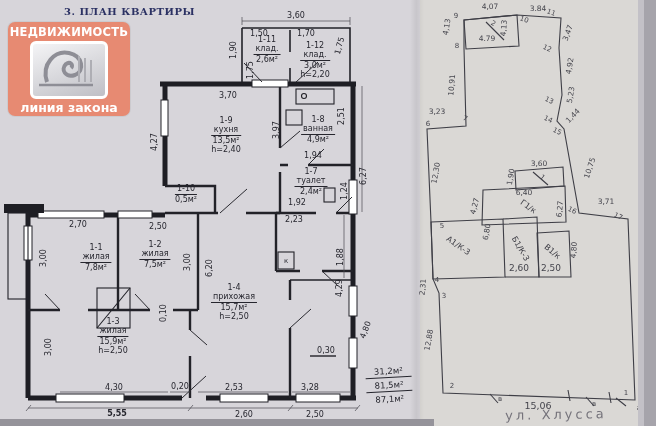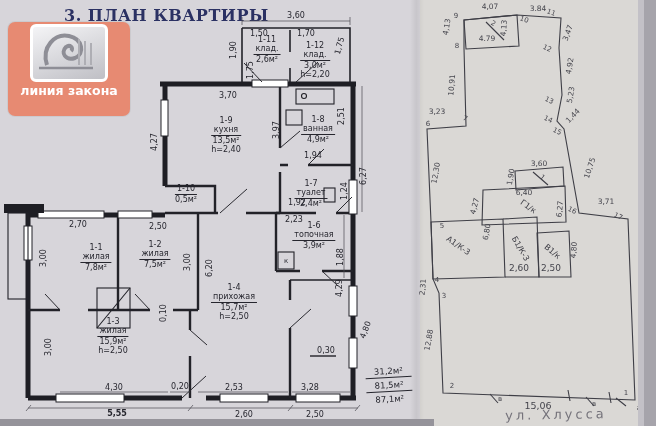--- a/index.html
+++ b/index.html
@@ -5,21 +5,21 @@
   html,body{margin:0;padding:0;background:#888;}
   .page{position:relative;width:656px;height:426px;background:#d7d5da;overflow:hidden;
         font-family:"DejaVu Sans",sans-serif;color:#26262e;}
   .right-page{position:absolute;left:420px;top:0;width:224px;height:426px;background:#dad8d5;}
   .seam{position:absolute;left:410px;top:0;width:14px;height:426px;
         background:linear-gradient(90deg,rgba(0,0,0,0) 0%,rgba(0,0,0,0.07) 45%,rgba(0,0,0,0) 100%);}
   .right-strip{position:absolute;left:644px;top:0;width:12px;height:426px;background:#a6a4ab;}
   .right-strip2{position:absolute;left:638px;top:0;width:6px;height:426px;background:#c3c1c7;}
   .bottom-strip{position:absolute;left:0;top:419px;width:434px;height:7px;background:#95939a;}
   .title{position:absolute;left:64px;top:6px;font-family:"DejaVu Serif",serif;font-weight:bold;
-         font-size:16px;letter-spacing:0.5px;color:#2b3163;}
+         font-size:10px;letter-spacing:0.5px;color:#2b3163;}
   
   .logo{position:absolute;left:8px;top:22px;width:122px;height:94px;background:#e78a72;
         border-radius:7px;box-shadow:0 0 0 1px rgba(0,0,0,0.05);}
   .logo-top{margin-top:3px;text-align:center;color:#fff;font-weight:bold;font-size:11.5px;letter-spacing:0.2px;}
   .logo-img{width:72px;height:52px;margin:2px auto 1px;background:linear-gradient(160deg,#f4f4f6,#bfbfc5);
         border:3px solid #fff;border-radius:6px;}
   .logo-bottom{text-align:center;color:#fff;font-weight:bold;font-size:12.5px;}
   
   .fp,.pl{position:absolute;top:0;}
   .fp{left:0;} .pl{left:420px;}
@@ -47,20 +47,21 @@
 <body>
 
 <div class="page">
 
   <div class="right-page"></div>
   <div class="seam"></div>
 
   <div class="title">3. ПЛАН КВАРТИРЫ</div>
 
   <div class="logo">
+    <div class="logo-top">НЕДВИЖИМОСТЬ</div>
     <div class="logo-img">
       <svg width="66" height="46" viewBox="0 0 66 46">
         <path d="M14,38 C8,20 22,6 36,9 C50,12 52,27 42,31 C33,34 27,26 33,20 C37,17 41,21 38,24" stroke="#8e8e96" stroke-width="4" fill="none"></path>
         <path d="M46,12 V38 M52,14 V38 M58,16 V38" stroke="#aeaeb4" stroke-width="2" fill="none"></path>
         <path d="M6,41 H60" stroke="#8e8e96" stroke-width="2.5" fill="none"></path>
       </svg>
     </div>
     <div class="logo-bottom">линия закона</div>
   </div>
 
@@ -202,33 +203,28 @@
         <span class="num">1-9</span>
         <span class="nm">кухня</span>
         <span class="ar">13,5м²</span>
         <span class="hh">h=2,40</span>
       </div>
       <div class="room" style="left: 318px; top: 116px;">
         <span class="num">1-8</span>
         <span class="nm">ванная</span>
         <span class="ar">4,9м²</span>
       </div>
-      <div class="room" style="left: 311px; top: 168px; margin-top: 12px;">
+      <div class="room" style="left: 311px; top: 168px;">
         <span class="num">1-7</span>
         <span class="nm">туалет</span>
         <span class="ar">2,4м²</span>
       </div>
       <div class="room" style="left: 186px; top: 185px;">
         <span class="num u">1-10</span>
         <span class="ar">0,5м²</span>
-      </div>
-      <div class="room" style="left: 314px; top: 222px;">
-        <span class="num">1-6</span>
-        <span class="nm">топочная</span>
-        <span class="ar">3,9м²</span>
       </div>
       <div class="room" style="left: 96px; top: 244px;">
         <span class="num">1-1</span>
         <span class="nm">жилая</span>
         <span class="ar">7,8м²</span>
       </div>
       <div class="room" style="left: 155px; top: 241px;">
         <span class="num">1-2</span>
         <span class="nm">жилая</span>
         <span class="ar">7,5м²</span>

